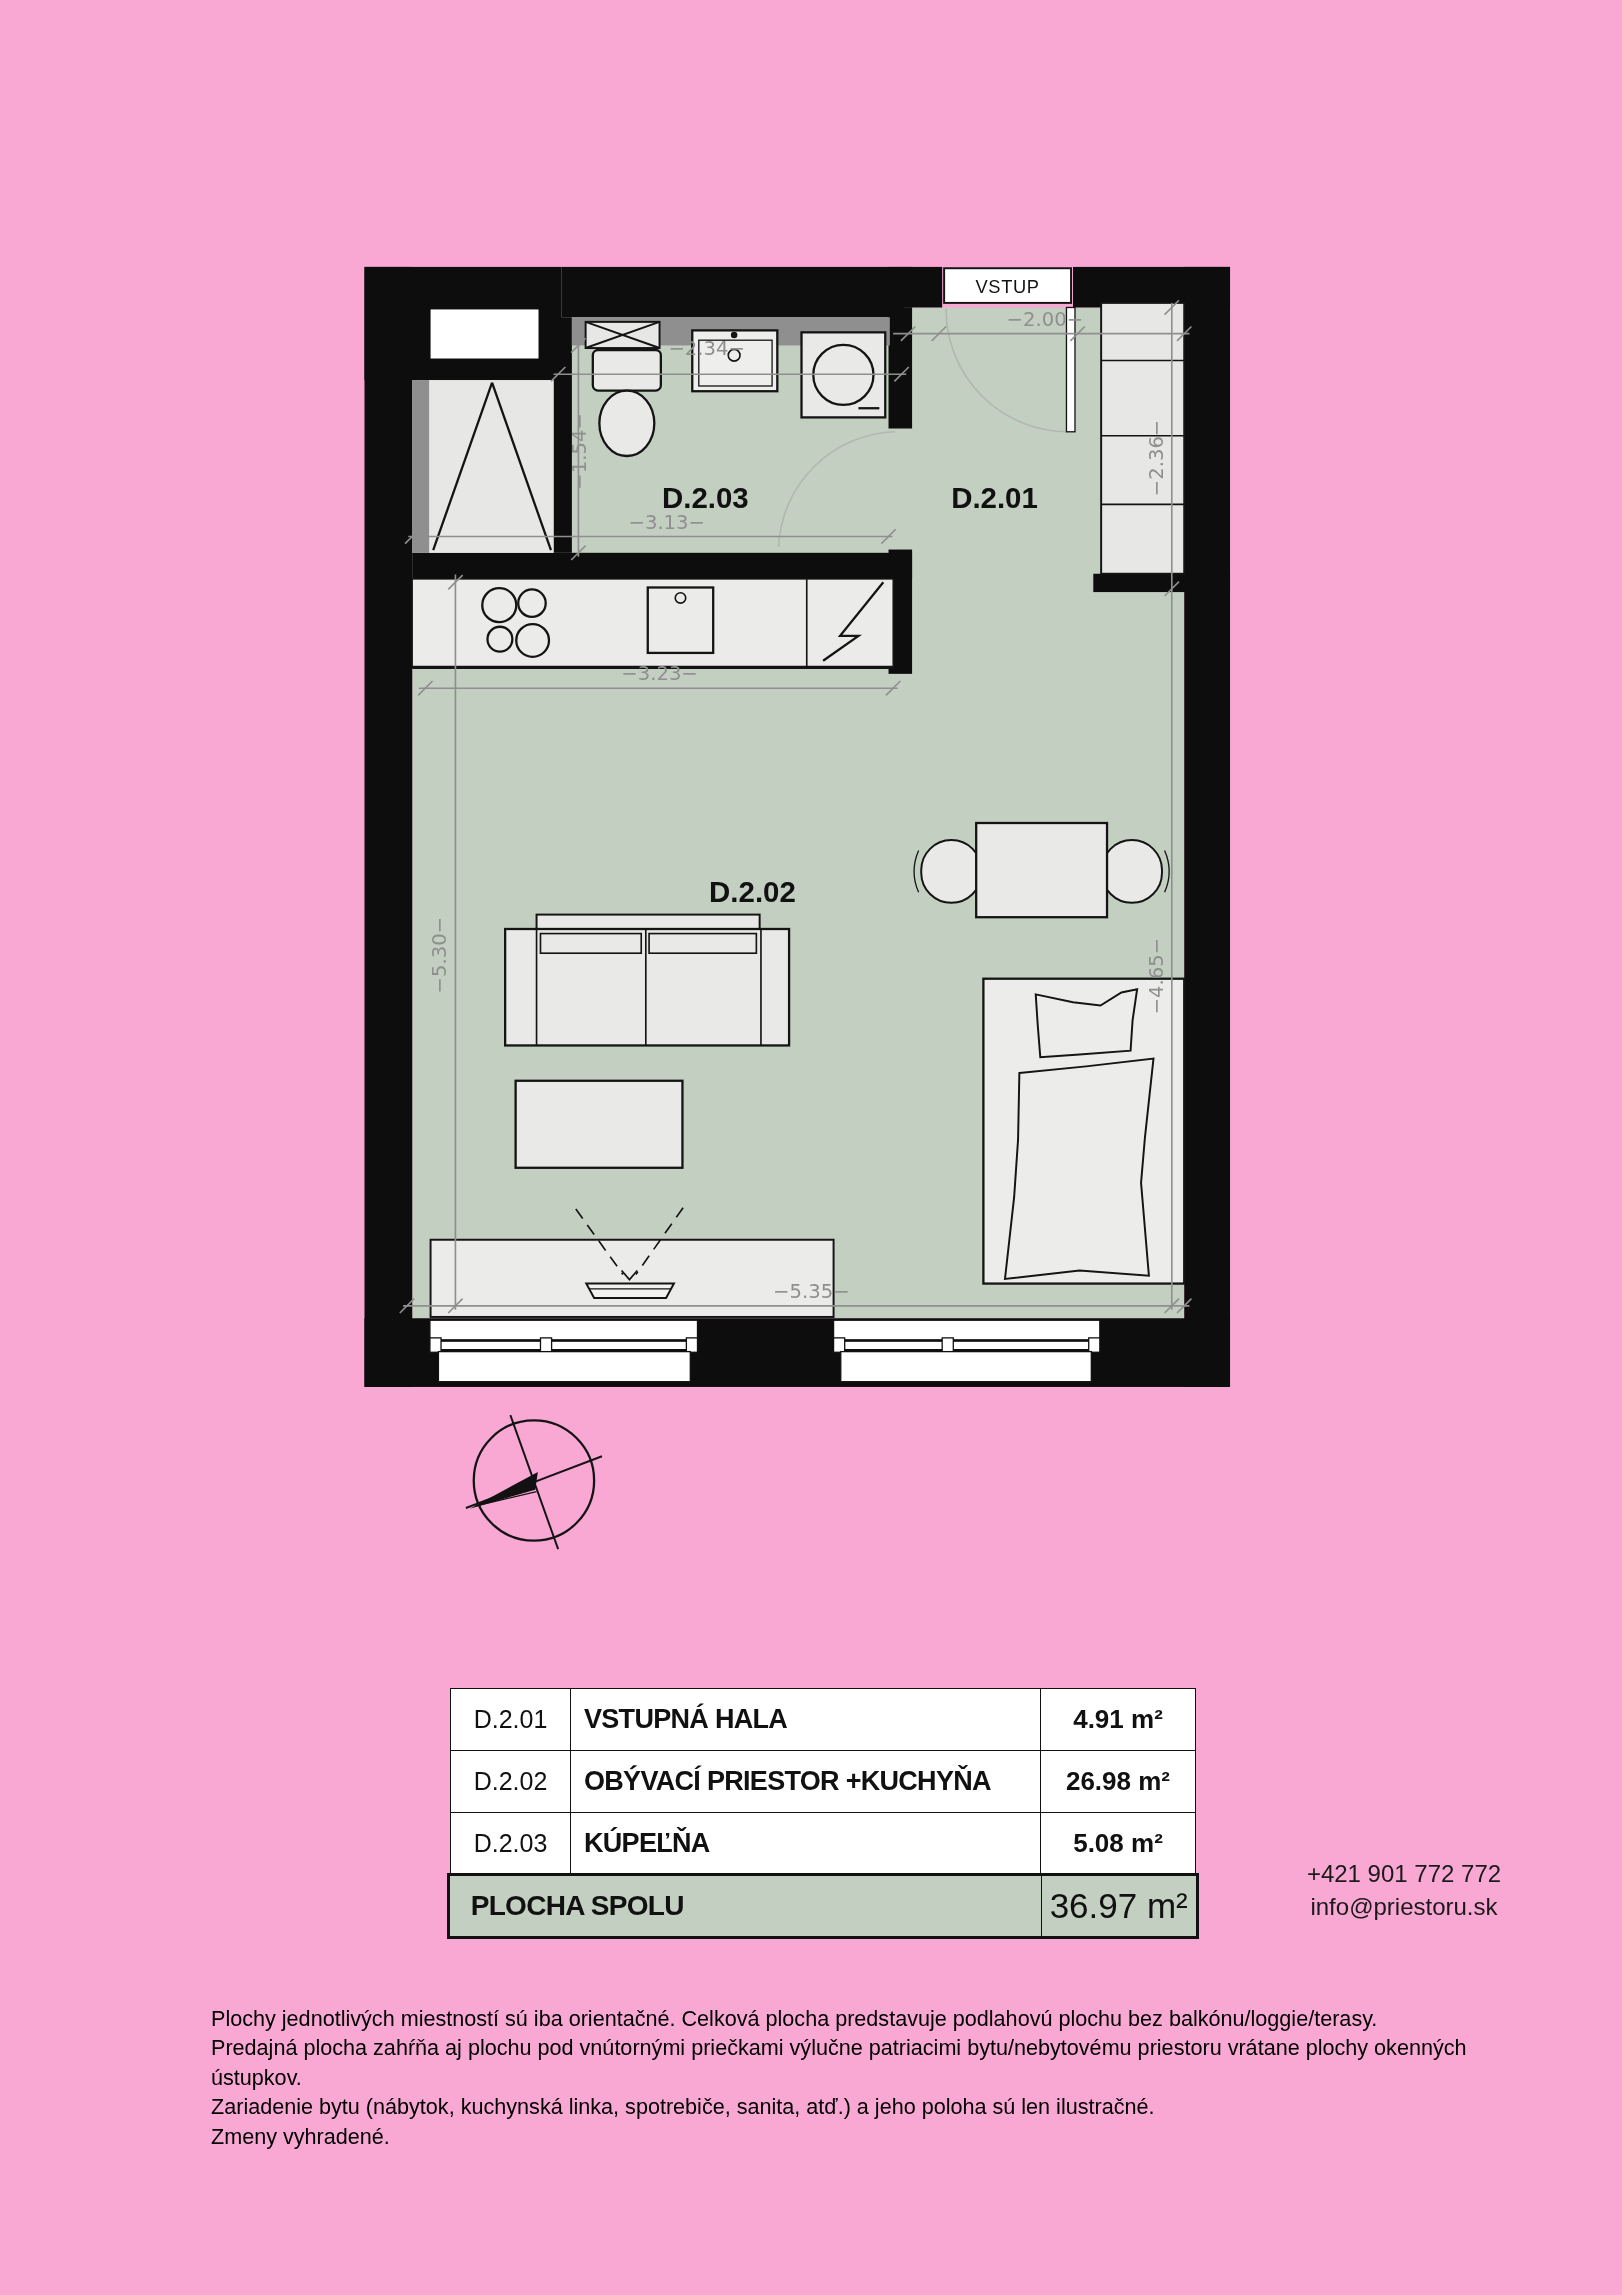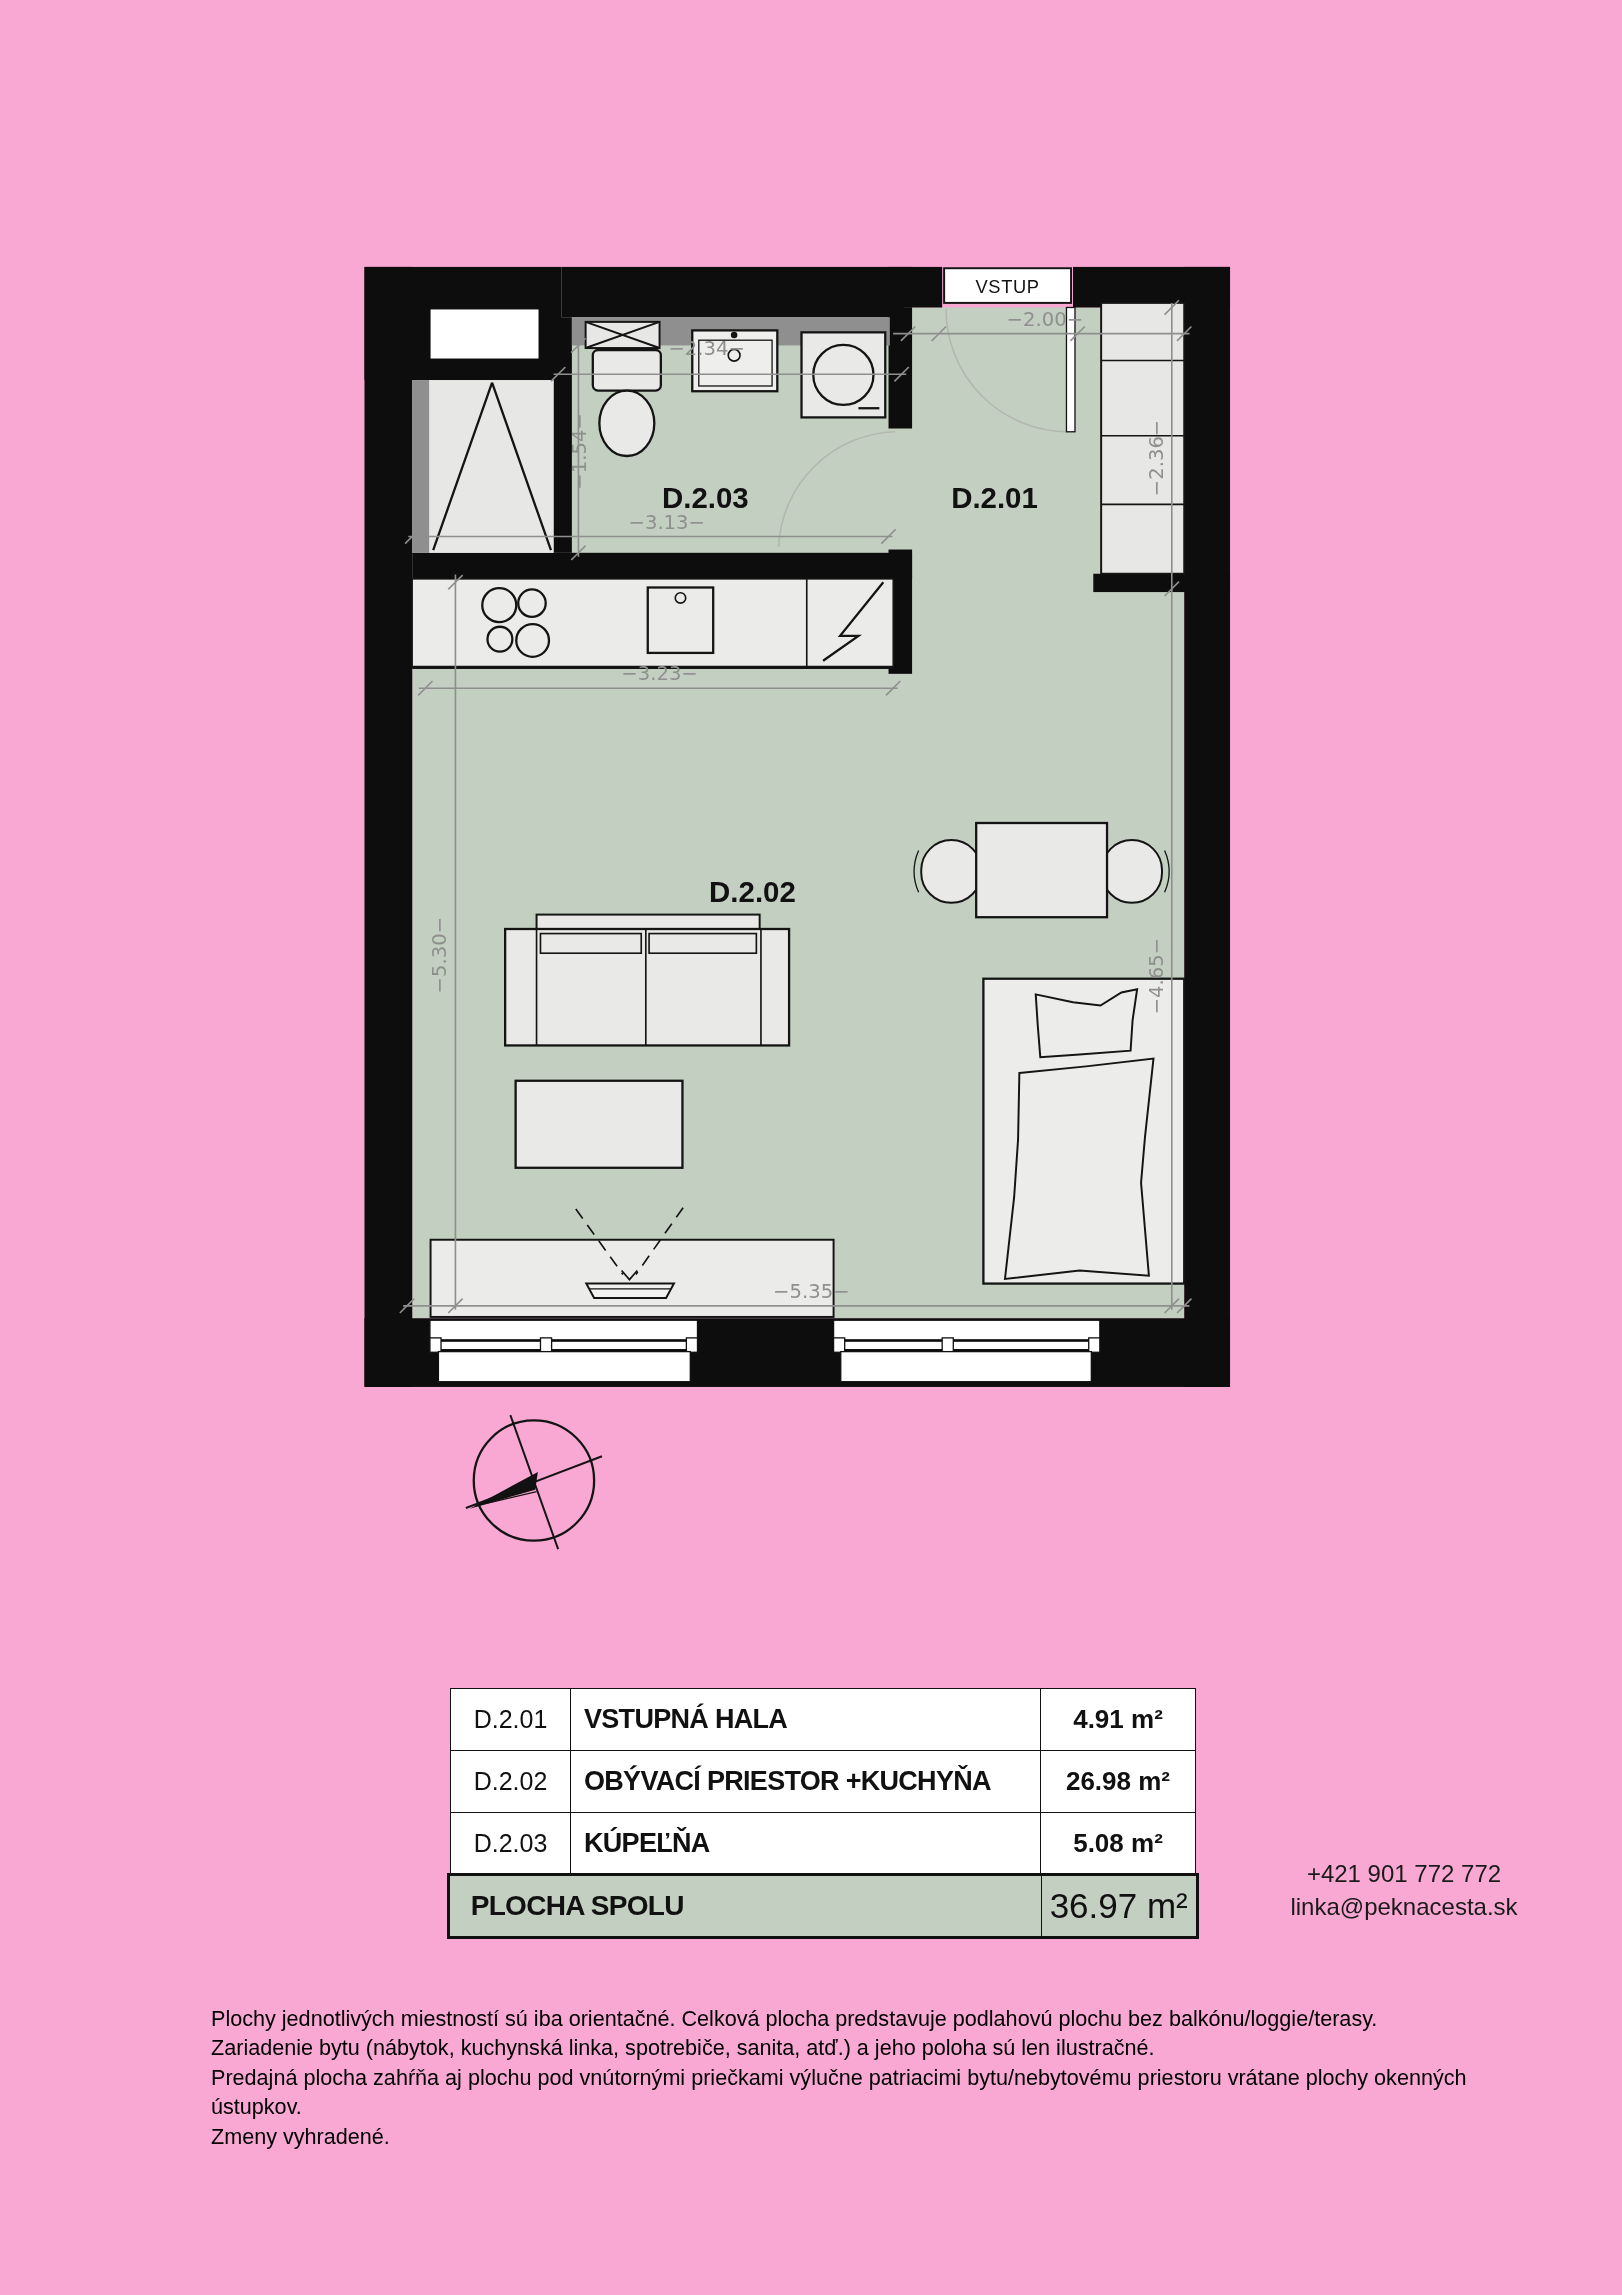--- a/index.html
+++ b/index.html
@@ -251,24 +251,24 @@
       <div class="t-area">5.08 m²</div>
     </div>
     <div class="t-total">
       <div class="tt-label">PLOCHA SPOLU</div>
       <div class="tt-area">36.97 m²</div>
     </div>
   </div>
 
   <div class="contact">
     <div>+421 901 772 772</div>
-    <div>linka@peknacesta.sk</div>
+    <div>info@priestoru.sk</div>
   </div>
 
   <div class="disclaimer">
     <div>Plochy jednotlivých miestností sú iba orientačné. Celková plocha predstavuje podlahovú plochu bez balkónu/loggie/terasy.</div>
+    <div>Predajná plocha zahŕňa aj plochu pod vnútornými priečkami výlučne patriacimi bytu/nebytovému priestoru vrátane plochy okenných ústupkov.</div>
     <div>Zariadenie bytu (nábytok, kuchynská linka, spotrebiče, sanita, atď.) a jeho poloha sú len ilustračné.</div>
-    <div>Predajná plocha zahŕňa aj plochu pod vnútornými priečkami výlučne patriacimi bytu/nebytovému priestoru vrátane plochy okenných ústupkov.</div>
     <div>Zmeny vyhradené.</div>
   </div>
 
 </div>
 
 
 </body></html>

